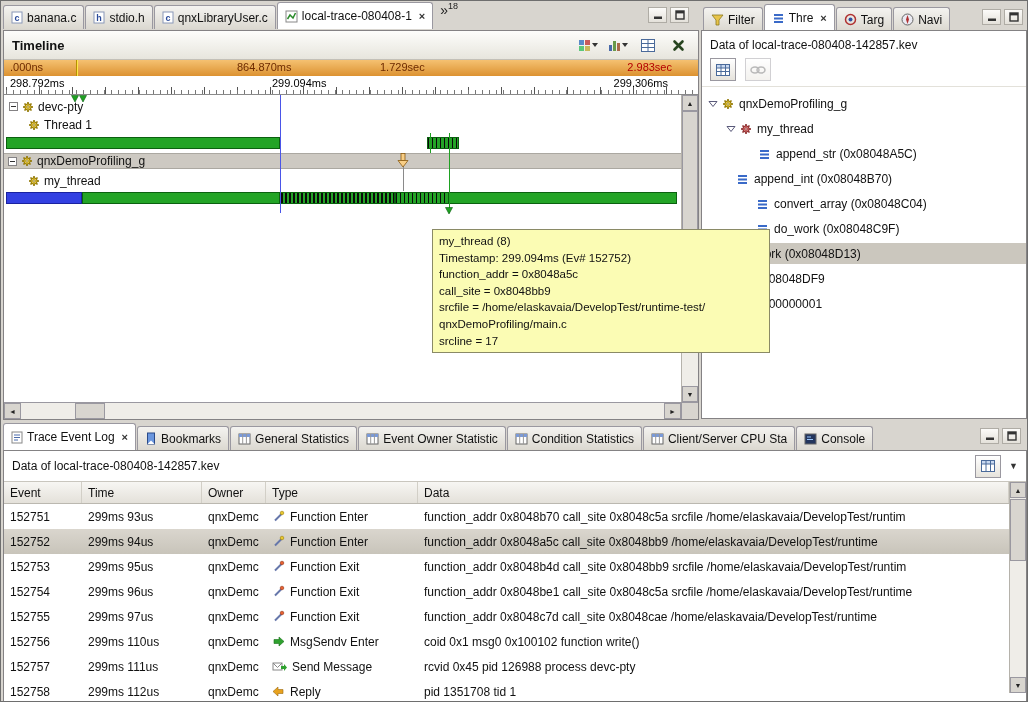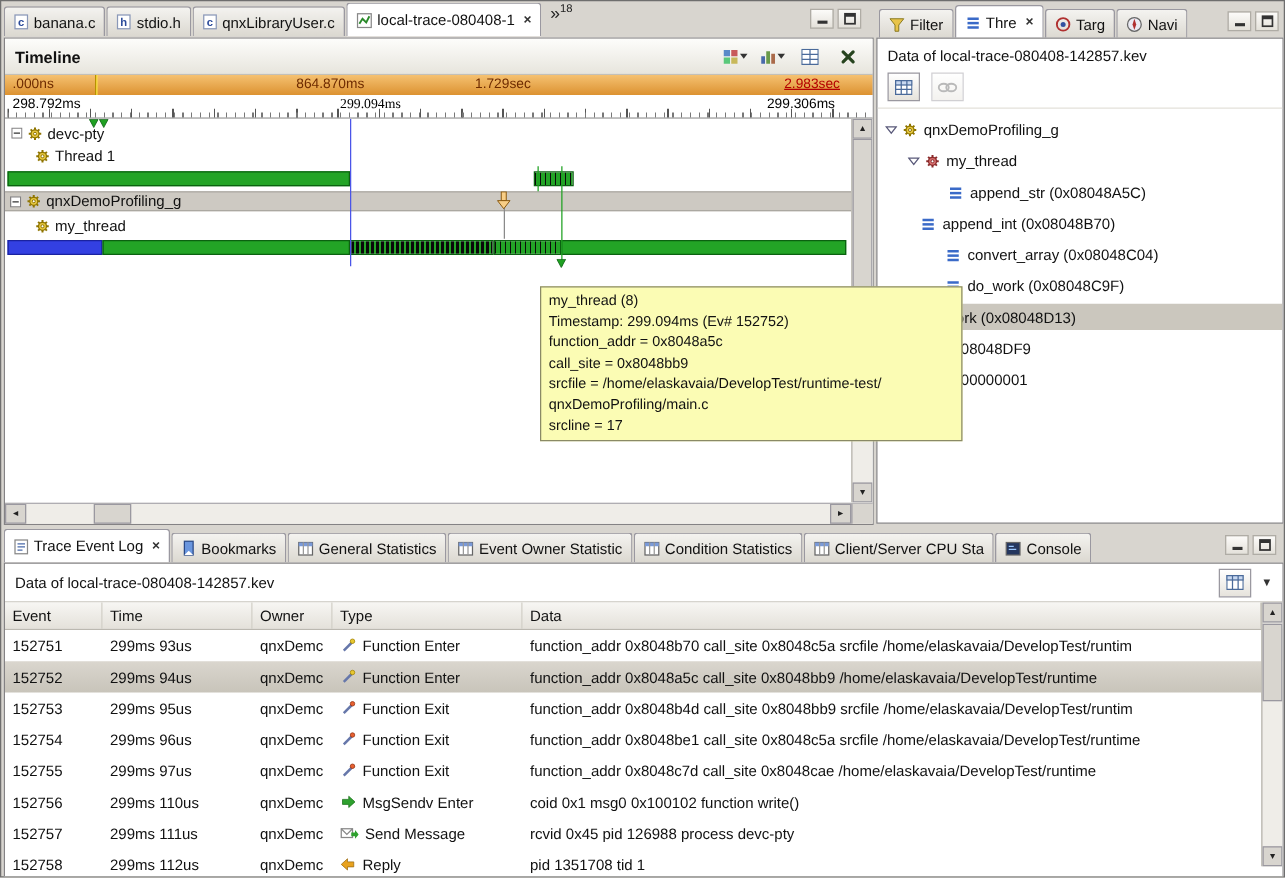--- a/index.html
+++ b/index.html
@@ -196,25 +196,25 @@
               <path d="M2.5 2.5 L10.5 10.5 M10.5 2.5 L2.5 10.5" stroke="#27441F" stroke-width="2.6" stroke-linecap="round"></path>
             </svg>
           </span>
       </div>
     </div>
     <div class="ruler1" id="ruler1">
       <div class="rcursor" style="left:72px"></div>
     <span class="rlabel" style="left: 6px;">.000ns</span>
         <span class="rlabel" style="left: 233px;">864.870ms</span>
         <span class="rlabel" style="left: 376px;">1.729sec</span>
-        <span class="rlabel" style="right: 26px; text-decoration: underline;">2.983sec</span>
+        <span class="rlabel" style="right: 26px;">2.983sec</span>
       </div>
     <div class="ruler2" id="ruler2">
         <span class="rlabel" style="left: 6px;">298.792ms</span>
-        <span class="rlabel" style="left: 268px; font-family: Liberation Serif, serif;">299.094ms</span>
+        <span class="rlabel" style="left: 268px;">299.094ms</span>
         <span class="rlabel" style="right: 30px;">299.306ms</span>
       </div>
     <div class="tl-body" id="tl-body">
       <div class="tl-label" style="top: 4px; left: 5px; text-align: center;">
           <span class="ico">
             <svg width="9" height="9">
               <rect x="0.5" y="0.5" width="8" height="8" fill="#FFF" stroke="#848284"></rect>
               <line x1="2" y1="4.5" x2="7" y2="4.5" stroke="#333"></line>
             </svg>
           </span>

